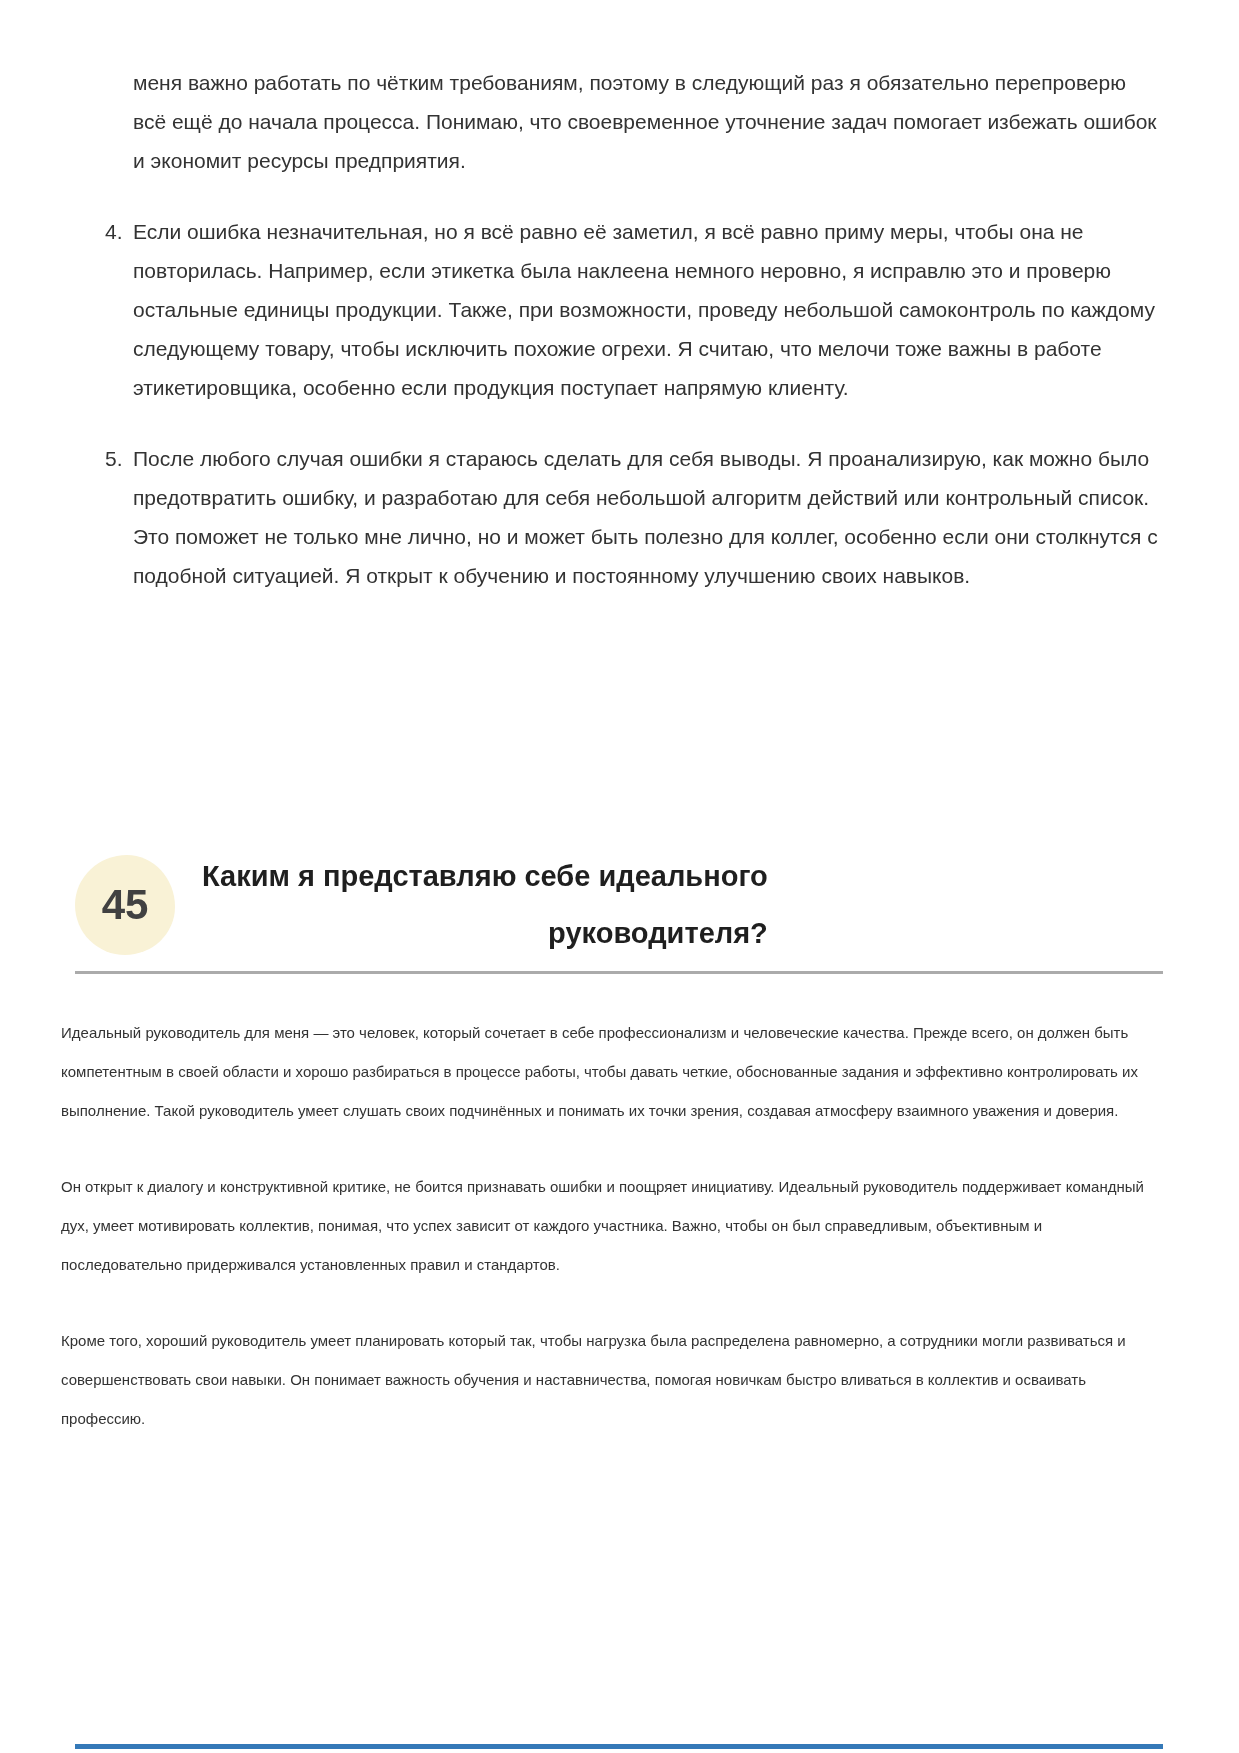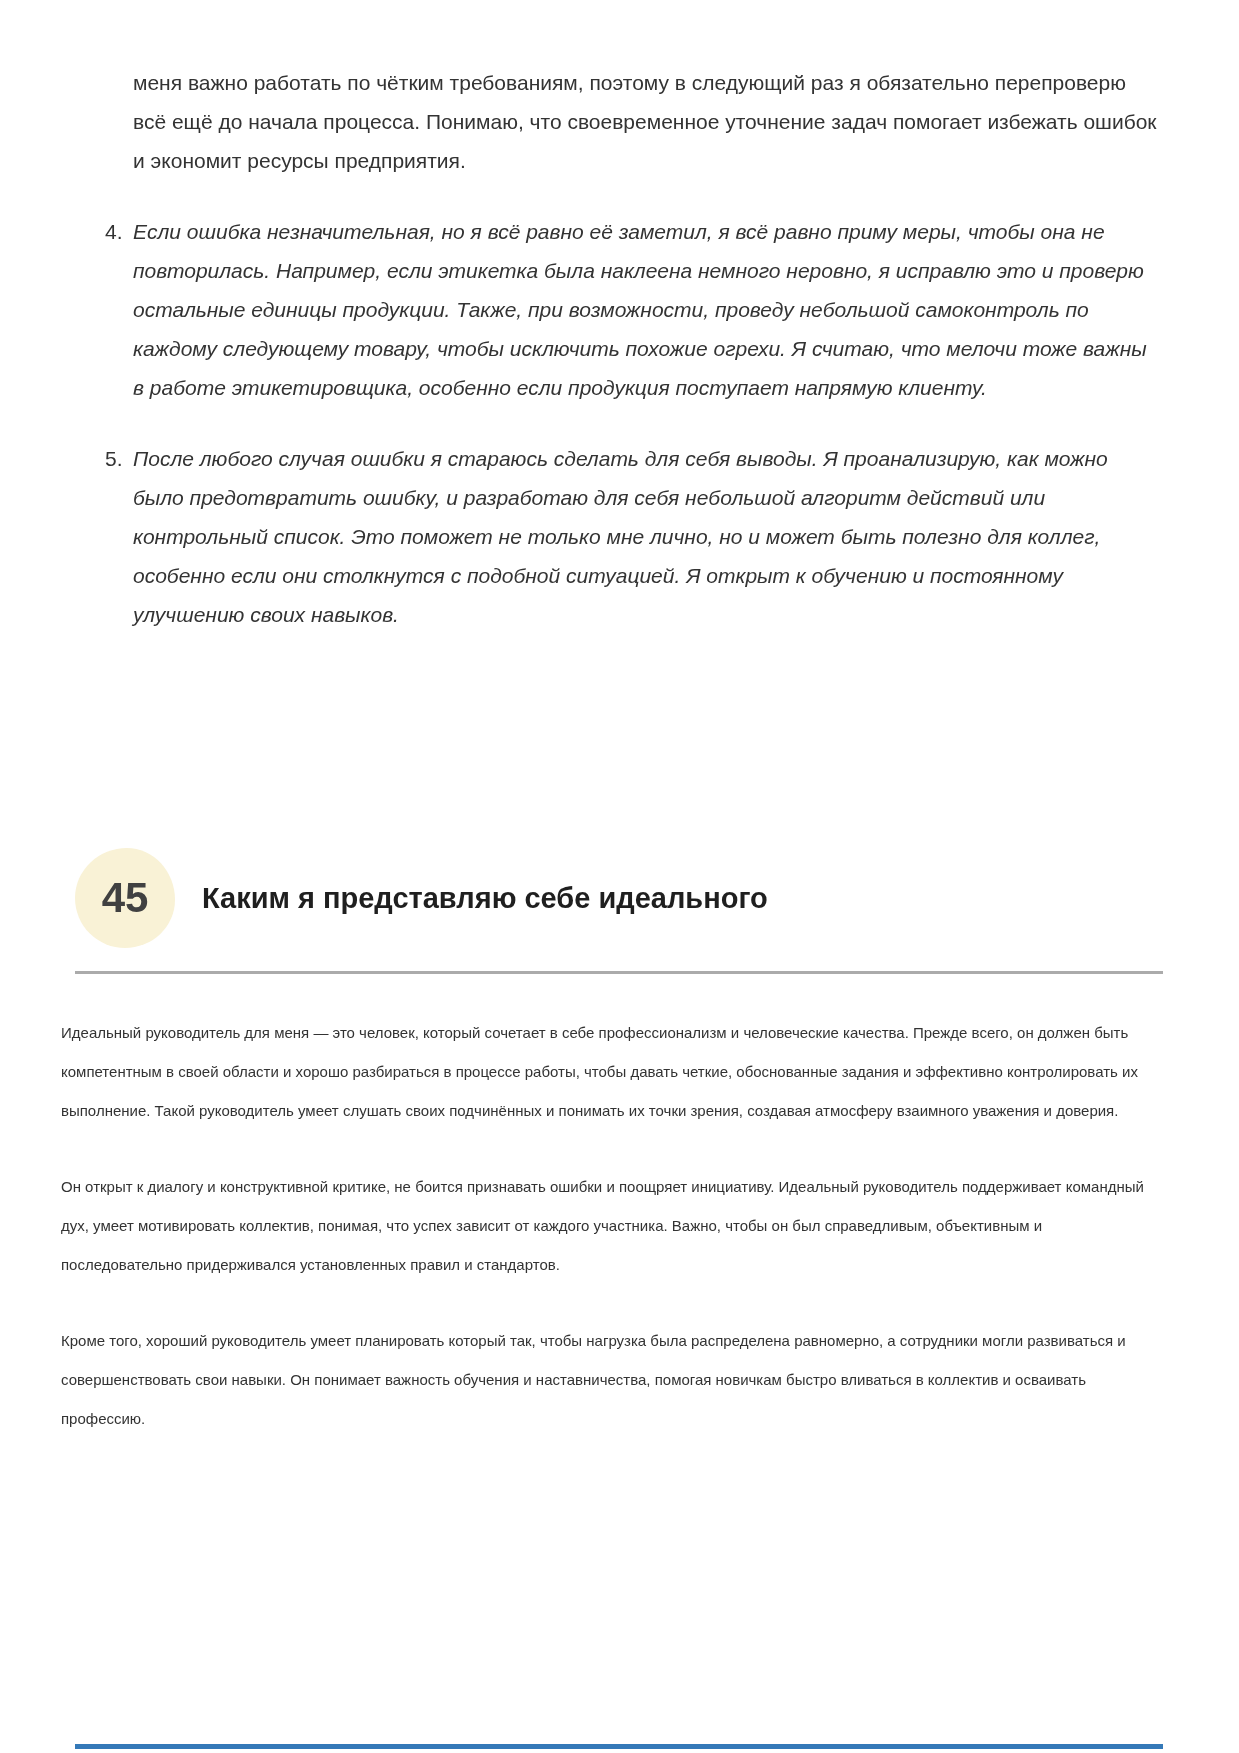--- a/index.html
+++ b/index.html
@@ -34,21 +34,20 @@
     display: flex;
     margin: 32px 0 0 30px;
     font-size: 21px;
     line-height: 39px;
   }
   .list-item .num {
     flex: 0 0 28px;
   }
   .list-item .item-text {
     flex: 1;
-    font-style: italic;
   }
   .section-header {
     position: absolute;
     top: 848px;
     left: 75px;
     right: 76px;
     display: flex;
     align-items: center;
     gap: 27px;
   }
@@ -120,20 +119,21 @@
     </div>
   </div>
 </div>
 
 <div class="section-header">
   <div class="badge">
     <span class="badge-number">45</span>
   </div>
   <div class="section-title">
     <div>Каким я представляю себе идеального</div>
+    <div>руководителя?</div>
   </div>
 </div>
 
 <div class="divider"></div>
 
 <div class="answer">
   <p>Идеальный руководитель для меня — это человек, который сочетает в себе профессионализм и человеческие качества. Прежде всего, он должен быть компетентным в своей области и хорошо разбираться в процессе работы, чтобы давать четкие, обоснованные задания и эффективно контролировать их выполнение. Такой руководитель умеет слушать своих подчинённых и понимать их точки зрения, создавая атмосферу взаимного уважения и доверия.</p>
   <p>Он открыт к диалогу и конструктивной критике, не боится признавать ошибки и поощряет инициативу. Идеальный руководитель поддерживает командный дух, умеет мотивировать коллектив, понимая, что успех зависит от каждого участника. Важно, чтобы он был справедливым, объективным и последовательно придерживался установленных правил и стандартов.</p>
   <p>Кроме того, хороший руководитель умеет планировать который так, чтобы нагрузка была распределена равномерно, а сотрудники могли развиваться и совершенствовать свои навыки. Он понимает важность обучения и наставничества, помогая новичкам быстро вливаться в коллектив и осваивать профессию.</p>
 </div>

